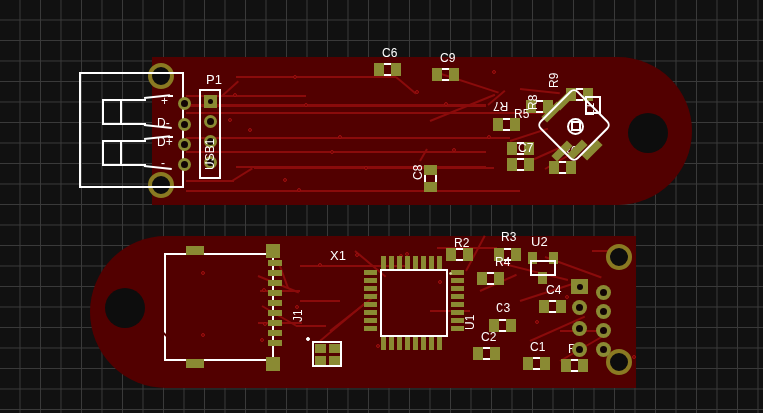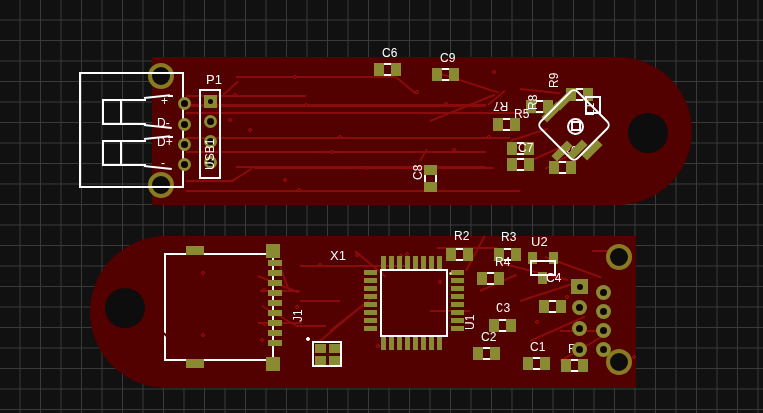--- a/index.html
+++ b/index.html
@@ -310,21 +310,21 @@
   <div class="pad" style="left:451px;top:270px;width:13px;height:5px;"></div>
   <div class="pad" style="left:451px;top:278px;width:13px;height:5px;"></div>
   <div class="pad" style="left:451px;top:286px;width:13px;height:5px;"></div>
   <div class="pad" style="left:451px;top:294px;width:13px;height:5px;"></div>
   <div class="pad" style="left:451px;top:302px;width:13px;height:5px;"></div>
   <div class="pad" style="left:451px;top:310px;width:13px;height:5px;"></div>
   <div class="pad" style="left:451px;top:318px;width:13px;height:5px;"></div>
   <div class="pad" style="left:451px;top:326px;width:13px;height:5px;"></div>
   <div class="via" style="left:449px;top:272px;background:#d8d8a0;border-color:#d8d8a0;width:3px;height:3px;"></div>
 
-  <div class="lbl" style="left:454px;top:230px;">R2</div>
+  <div class="lbl" style="left:454px;top:237px;">R2</div>
   <div class="pad" style="left:446px;top:248px;width:10px;height:13px;"></div>
   <div class="pad" style="left:463px;top:248px;width:10px;height:13px;"></div>
   <div class="silk-line" style="left:456px;top:248px;width:7px;height:2px;"></div>
   <div class="silk-line" style="left:456px;top:259px;width:7px;height:2px;"></div>
 
   <div class="lbl" style="left:501px;top:231px;">R3</div>
   <div class="pad" style="left:494px;top:248px;width:10px;height:13px;"></div>
   <div class="pad" style="left:511px;top:248px;width:10px;height:13px;"></div>
   <div class="silk-line" style="left:504px;top:248px;width:7px;height:2px;"></div>
   <div class="silk-line" style="left:504px;top:259px;width:7px;height:2px;"></div>
@@ -334,21 +334,21 @@
   <div class="pad" style="left:494px;top:272px;width:10px;height:13px;"></div>
   <div class="silk-line" style="left:487px;top:272px;width:7px;height:2px;"></div>
   <div class="silk-line" style="left:487px;top:283px;width:7px;height:2px;"></div>
 
   <div class="lbl big" style="left:531px;top:236px;">U2</div>
   <div class="pad" style="left:528px;top:252px;width:9px;height:12px;"></div>
   <div class="pad" style="left:549px;top:252px;width:9px;height:12px;"></div>
   <div class="pad" style="left:538px;top:272px;width:9px;height:12px;"></div>
   <div class="silk" style="left:530px;top:260px;width:26px;height:16px;border-width:2px;"></div>
 
-  <div class="lbl" style="left:546px;top:272px;">C4</div>
+  <div class="lbl" style="left:546px;top:284px;">C4</div>
   <div class="pad" style="left:539px;top:300px;width:10px;height:13px;"></div>
   <div class="pad" style="left:556px;top:300px;width:10px;height:13px;"></div>
   <div class="silk-line" style="left:549px;top:300px;width:7px;height:2px;"></div>
   <div class="silk-line" style="left:549px;top:311px;width:7px;height:2px;"></div>
 
   <div class="lbl" style="left:496px;top:303px;font-family:Liberation Mono, monospace;">C3</div>
   <div class="pad" style="left:489px;top:319px;width:10px;height:13px;"></div>
   <div class="pad" style="left:506px;top:319px;width:10px;height:13px;"></div>
   <div class="silk-line" style="left:499px;top:319px;width:7px;height:2px;"></div>
   <div class="silk-line" style="left:499px;top:330px;width:7px;height:2px;"></div>

